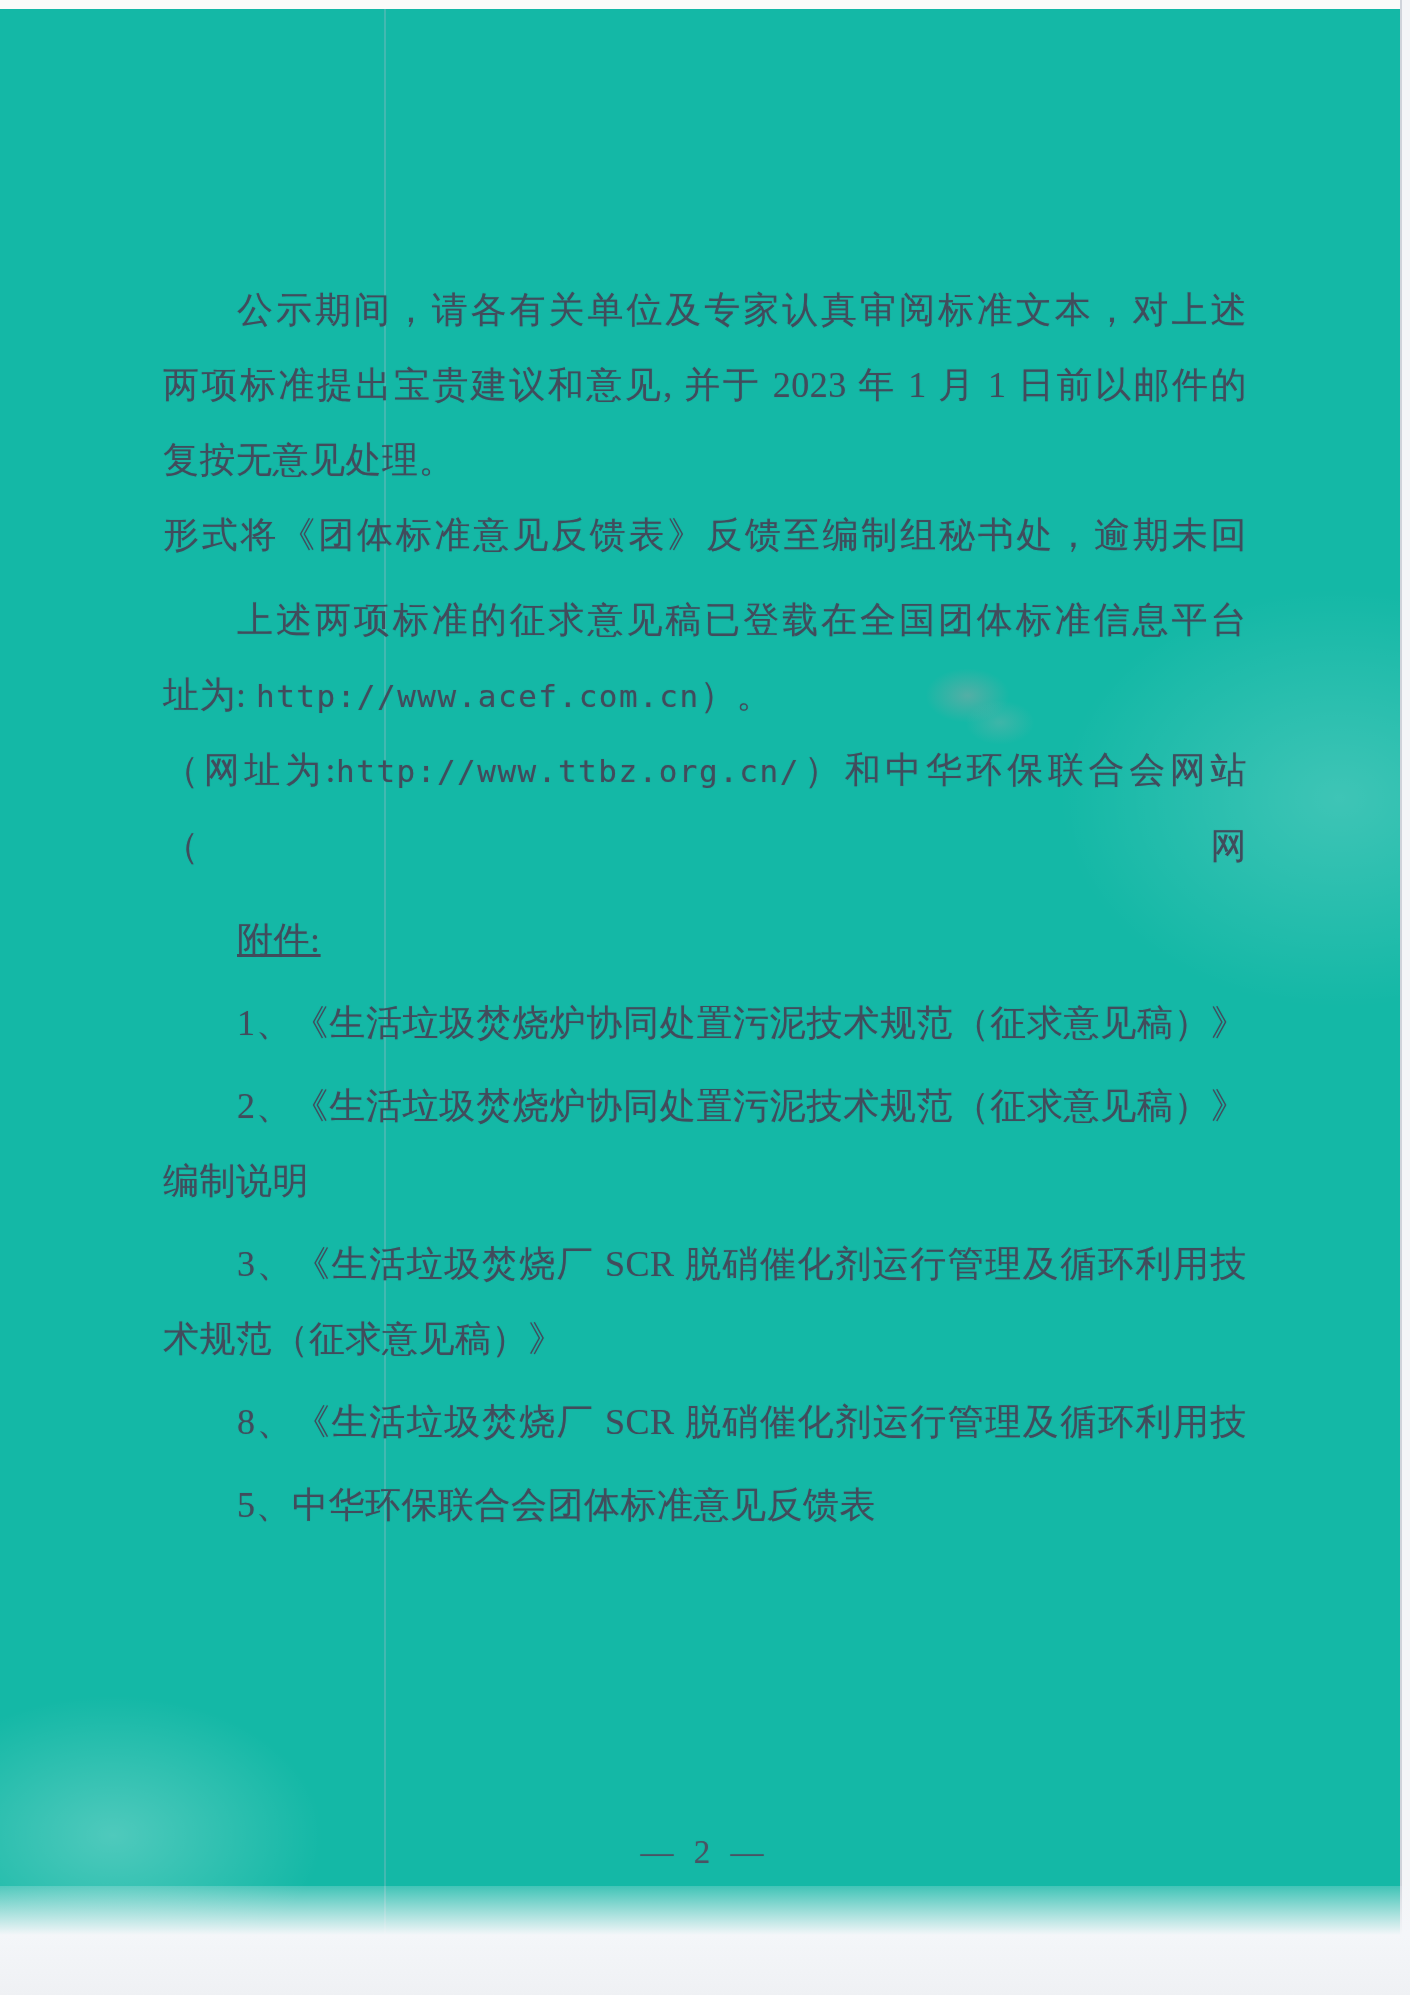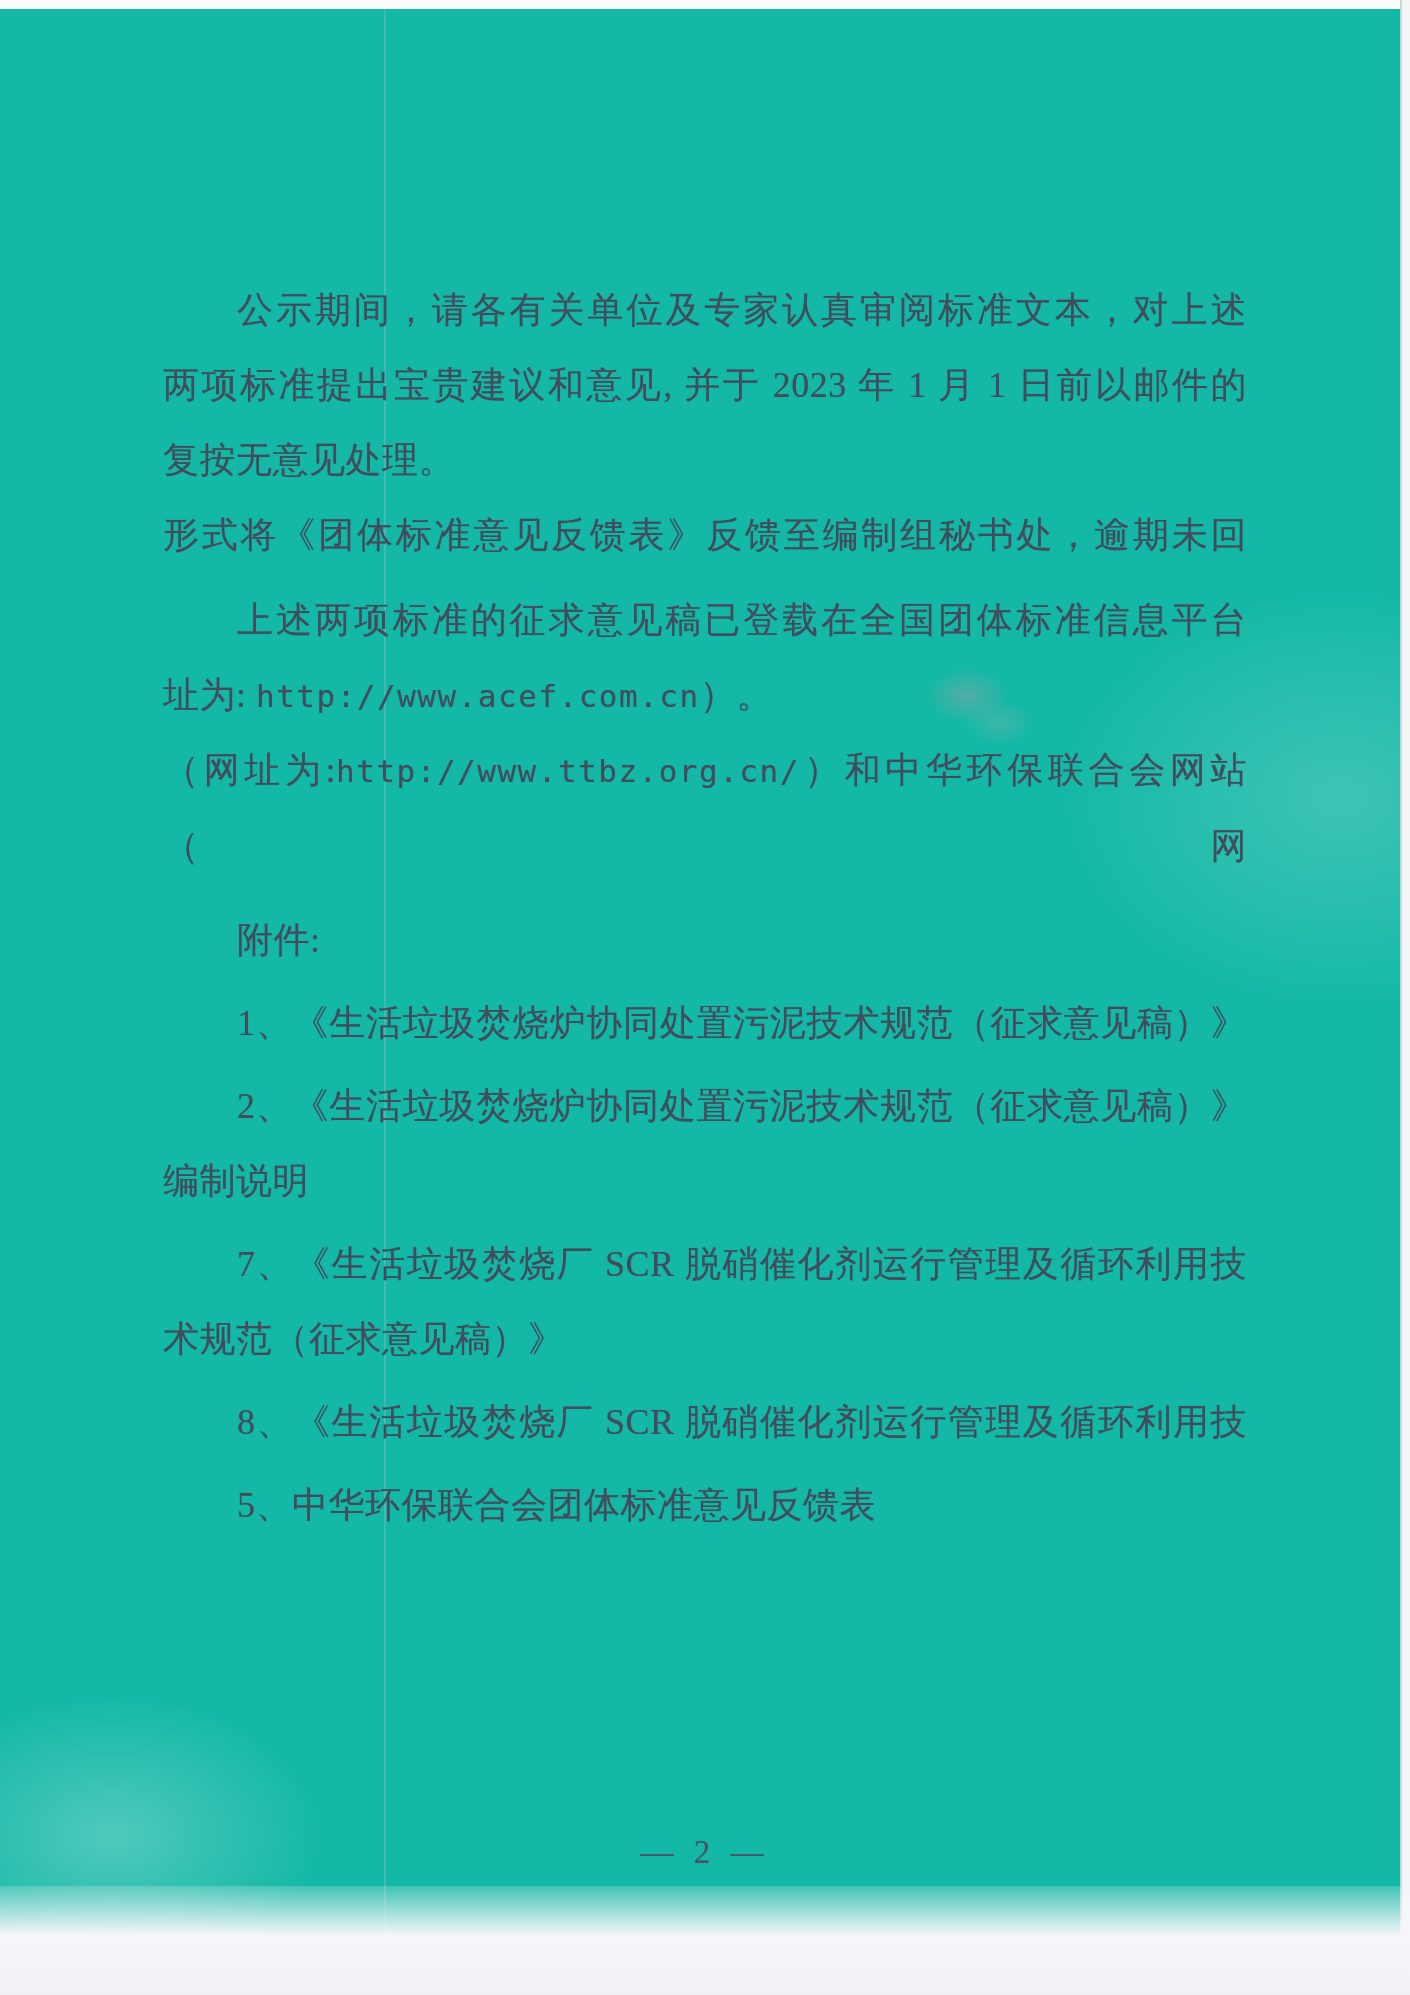--- a/index.html
+++ b/index.html
@@ -35,21 +35,21 @@
   .ln{
     font-size:36px;
     line-height:75px;
     height:75px;
     letter-spacing:0.5px;
     text-shadow:0 0 1px rgba(65,76,92,0.40);
   }
   .ind{text-indent:74px;}
   .fill{text-align:justify;text-align-last:justify;text-justify:inter-character;}
   .mt-para{margin-top:10px;}
-  .mt-attach{margin-top:95px;}
+  .mt-attach{margin-top:95px;text-decoration:underline;}
   .mt-item{margin-top:8px;}
   .url{
     font-family:"DejaVu Sans Mono","Liberation Mono",monospace;
     font-size:31px;
     letter-spacing:1.5px;
   }
   .page-number{
     position:absolute;left:0;top:1822px;width:100%;height:60px;
     line-height:60px;text-align:center;
     font-size:33px;color:#4a5363;
@@ -90,21 +90,21 @@
     </div>
 
     <div>
       <div class="ln ind mt-attach">附件:</div>
 
       <div class="ln ind fill mt-item">1、《生活垃圾焚烧炉协同处置污泥技术规范（征求意见稿）》</div>
 
       <div class="ln ind fill mt-item">2、《生活垃圾焚烧炉协同处置污泥技术规范（征求意见稿）》</div>
       <div class="ln">编制说明</div>
 
-      <div class="ln ind fill mt-item">7、《生活垃圾焚烧厂 SCR 脱硝催化剂运行管理及循环利用技</div>
+      <div class="ln ind fill mt-item">3、《生活垃圾焚烧厂 SCR 脱硝催化剂运行管理及循环利用技</div>
       <div class="ln">术规范（征求意见稿）》</div>
 
       <div class="ln ind fill mt-item">8、《生活垃圾焚烧厂 SCR 脱硝催化剂运行管理及循环利用技</div>
 
       <div class="ln ind mt-item">5、中华环保联合会团体标准意见反馈表</div>
     </div>
 
   </div>
 
   <div class="page-number">— 2 —</div>

